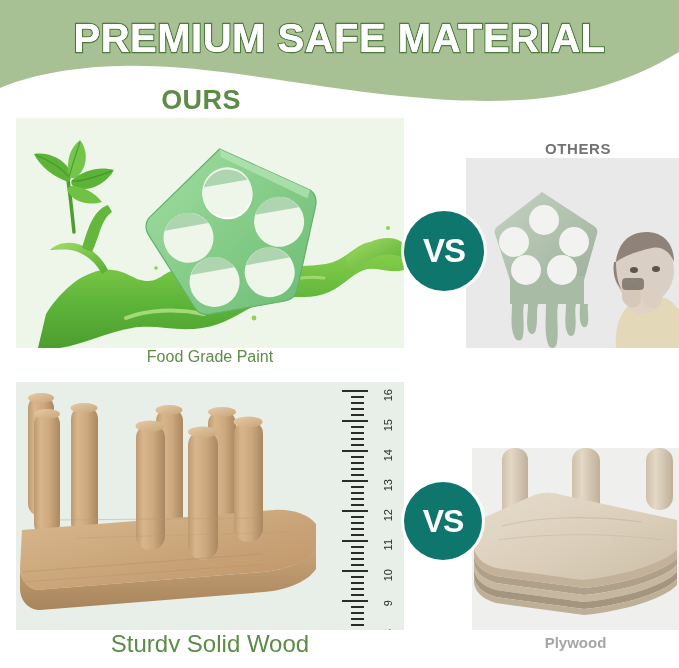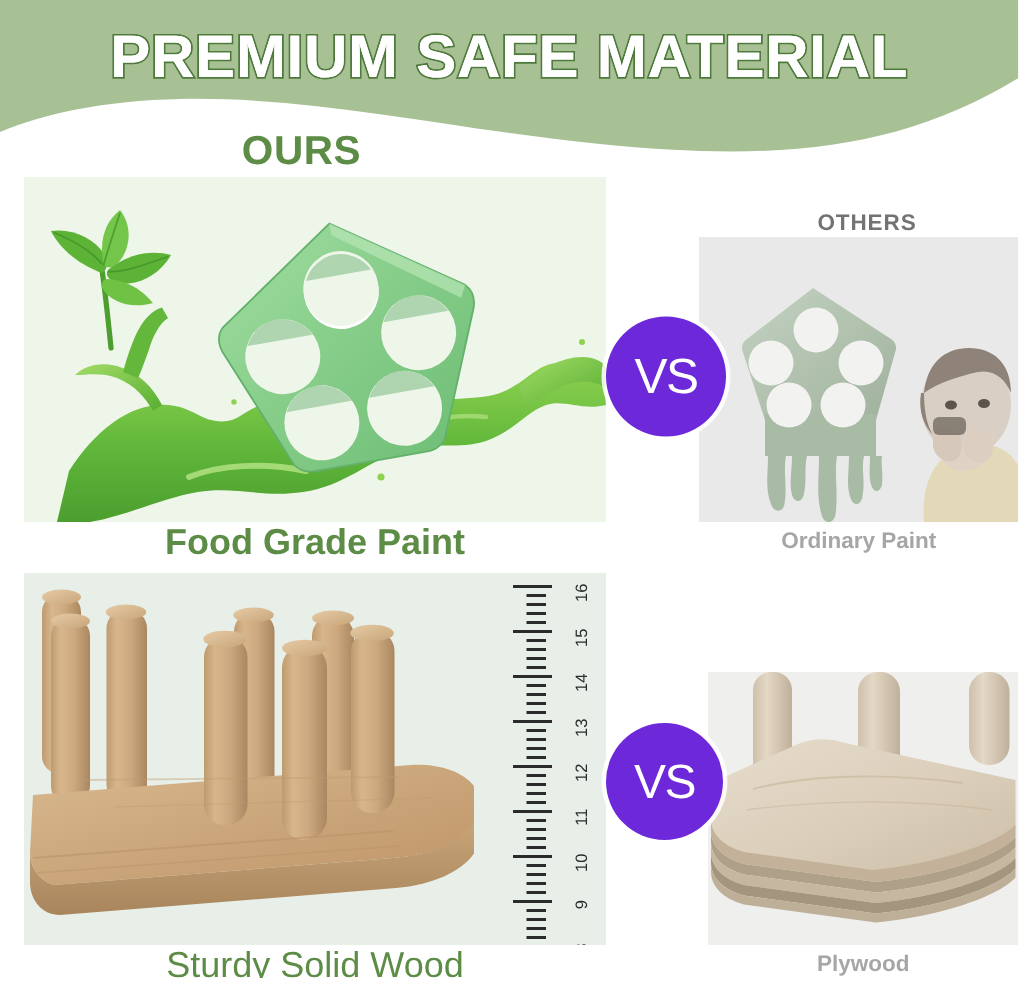--- a/index.html
+++ b/index.html
@@ -61,32 +61,32 @@
 
   
   .splash{position:absolute;left:0;top:0;width:388px;height:230px;}
 
   
   .sprout{position:absolute;left:10px;top:18px;width:120px;height:120px;}
 
   
   .vs{
     position:absolute;border-radius:50%;
-    background:#6d28d9;
+    background:#0f766e;
     display:flex;align-items:center;justify-content:center;
-    color:#ffffff;font-weight:normal;
+    color:#ffffff;font-weight:bold;
     box-shadow:0 0 0 3px rgba(255,255,255,0.85);
   }
   .vs-top{left:404px;top:211px;width:80px;height:80px;font-size:33px;letter-spacing:-1px;}
   .vs-bot{left:404px;top:482px;width:78px;height:78px;font-size:32px;letter-spacing:-1px;}
 
   
   .cap-ours-top{
     position:absolute;left:16px;top:348px;width:388px;text-align:center;
-    font-size:24px;font-weight:bold;color:#5C8C46;
+    font-size:16px;font-weight:normal;color:#5C8C46;
   }
   .cap-others-top{
     position:absolute;left:466px;top:352px;width:213px;text-align:center;
     font-size:15px;font-weight:bold;color:#A6A6A6;
   }
   .cap-ours-bot{
     position:absolute;left:16px;top:630px;width:388px;text-align:center;
     font-size:24px;font-weight:normal;color:#5C8C46;
   }
   .cap-others-bot{
@@ -245,21 +245,20 @@
         <circle cx="108" cy="84" r="15" fill="#F2F2F0"></circle>
         <circle cx="60" cy="112" r="15" fill="#F2F2F0"></circle>
         <circle cx="96" cy="112" r="15" fill="#F2F2F0"></circle>
       </g>
     </svg>
   </div>
 
   <div class="vs vs-top">VS</div>
 
   <div class="cap-ours-top">Food Grade Paint</div>
-  <div class="cap-others-top">Ordinary Paint</div>
 
   <div class="panel panel-ours-bot">
     <svg class="wood-scene" viewBox="0 0 388 248">
       <defs>
         <linearGradient id="pegG" x1="0" y1="0" x2="1" y2="0">
           <stop offset="0%" stop-color="#BE9A6F"></stop>
           <stop offset="25%" stop-color="#D8B68C"></stop>
           <stop offset="60%" stop-color="#CDA87E"></stop>
           <stop offset="100%" stop-color="#A98760"></stop>
         </linearGradient>

